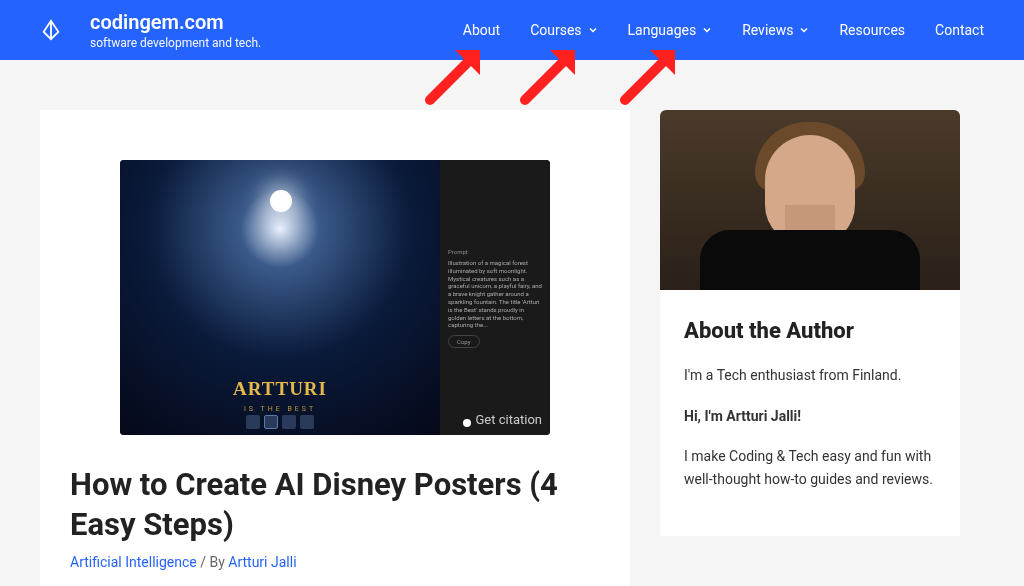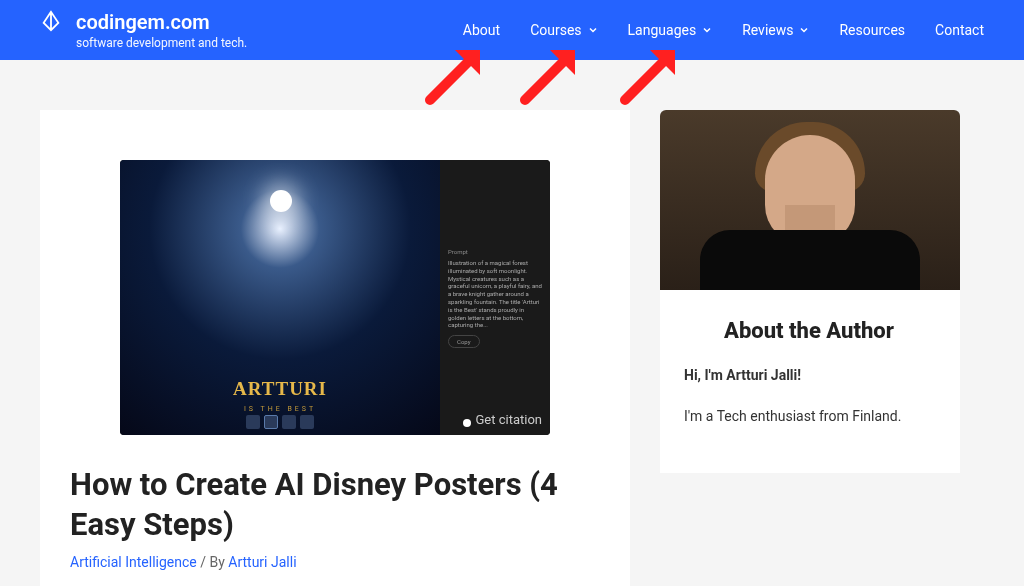--- a/index.html
+++ b/index.html
@@ -1,19 +1,19 @@
 <!DOCTYPE html>
 <html><head>
 <meta charset="utf-8">
 <style>
   * { margin: 0; padding: 0; box-sizing: border-box; }
   body { font-family: -apple-system, BlinkMacSystemFont, 'Segoe UI', Roboto, sans-serif; background: #f5f5f5; width: 1024px; height: 586px; overflow: hidden; }
   
   .header { background: #2563ff; height: 60px; display: flex; align-items: center; padding: 0 40px; color: white; }
-  .logo-area { display: flex; gap: 14px; }
+  .logo-area { display: flex; align-items: center; gap: 28px; }
   .logo-icon { width: 22px; height: 22px; }
   .site-title { font-size: 20px; font-weight: 600; }
   .site-tagline { font-size: 12px; opacity: 0.95; margin-top: 2px; }
   .nav { margin-left: auto; display: flex; gap: 30px; align-items: center; }
   .nav-item { color: white; font-size: 14px; cursor: pointer; display: flex; align-items: center; gap: 6px; }
   .chev { width: 10px; height: 10px; }
   
   .arrows { position: absolute; top: 45px; left: 420px; pointer-events: none; }
   .arrow { position: absolute; }
   
@@ -42,21 +42,21 @@
   .post-excerpt { color: #555; font-size: 14px; margin-top: 12px; }
   
   .sidebar { width: 300px; }
   .author-photo { width: 300px; height: 180px; background: linear-gradient(to bottom, #4a3a2a 0%, #2a2018 100%); border-radius: 6px 6px 0 0; position: relative; overflow: hidden; }
   .face { position: absolute; left: 50%; top: 25px; transform: translateX(-50%); width: 90px; height: 110px; background: #d4a888; border-radius: 45px 45px 40px 40px; }
   .hair { position: absolute; left: 50%; top: 12px; transform: translateX(-50%); width: 110px; height: 70px; background: #6a4a2a; border-radius: 55px 55px 20px 20px; }
   .shirt { position: absolute; bottom: 0; left: 50%; transform: translateX(-50%); width: 220px; height: 60px; background: #0a0a0a; border-radius: 30px 30px 0 0; }
   .neck { position: absolute; bottom: 45px; left: 50%; transform: translateX(-50%); width: 50px; height: 40px; background: #c49878; }
   
   .author-card { background: white; padding: 28px 24px; }
-  .author-heading { font-size: 22px; font-weight: 800; color: #222; margin-bottom: 20px; line-height: 1.2; margin-left: 40px; }
+  .author-heading { font-size: 22px; font-weight: 800; color: #222; margin-bottom: 20px; line-height: 1.2; }
   .author-p { font-size: 14px; color: #333; margin-bottom: 18px; line-height: 1.6; }
   .bold { font-weight: 700; }
 </style>
 </head>
 <body>
 
 <div class="header">
   <div class="logo-area">
     <svg class="logo-icon" viewBox="0 0 24 24" fill="none" stroke="white" stroke-width="2">
         <path d="M12 2 L4 14 L12 22 L20 14 Z M12 2 L12 22"></path>
@@ -145,17 +145,18 @@
 
   <aside class="sidebar">
     <div class="author-photo">
       <div class="hair"></div>
       <div class="face"></div>
       <div class="neck"></div>
       <div class="shirt"></div>
     </div>
     <div class="author-card">
       <h3 class="author-heading">About the Author</h3>
+      <p class="author-p">I'm a Tech enthusiast from Finland.</p>
       <p class="author-p"><span class="bold">Hi, I'm Artturi Jalli!</span></p>
-      <p class="author-p">I'm a Tech enthusiast from Finland.</p>
+      <p class="author-p">I make Coding &amp; Tech easy and fun with well-thought how-to guides and reviews.</p>
     </div>
   </aside>
 </div>
 
 </body></html>

